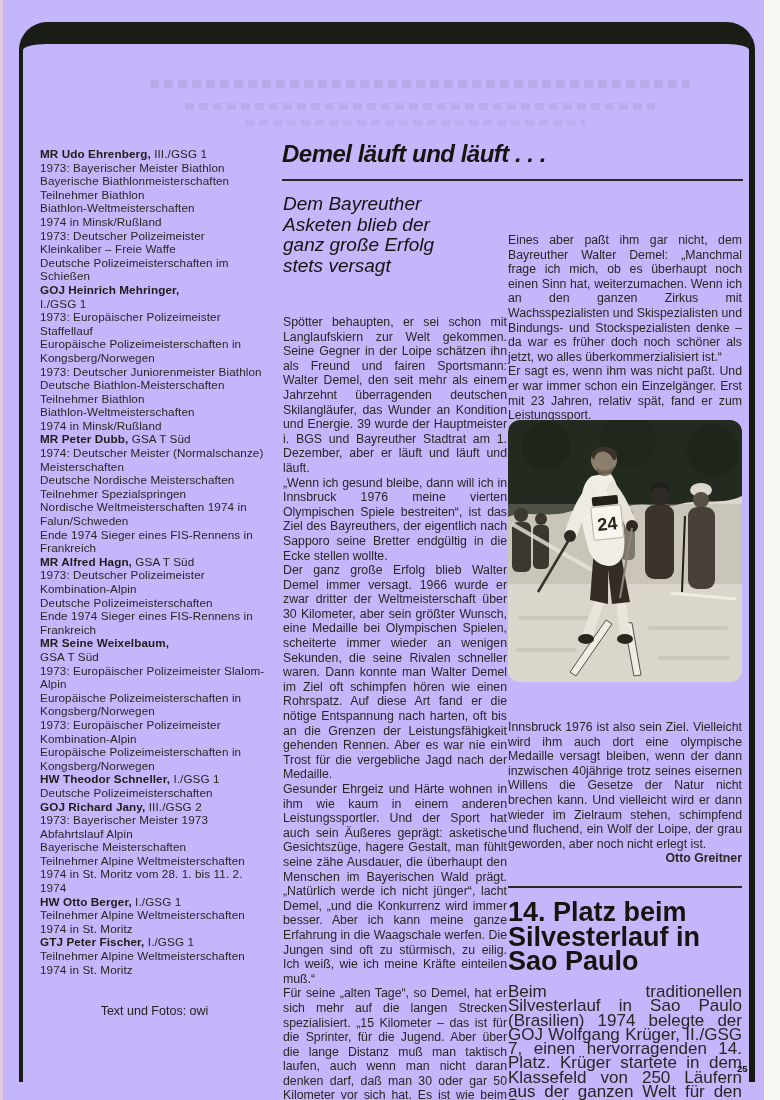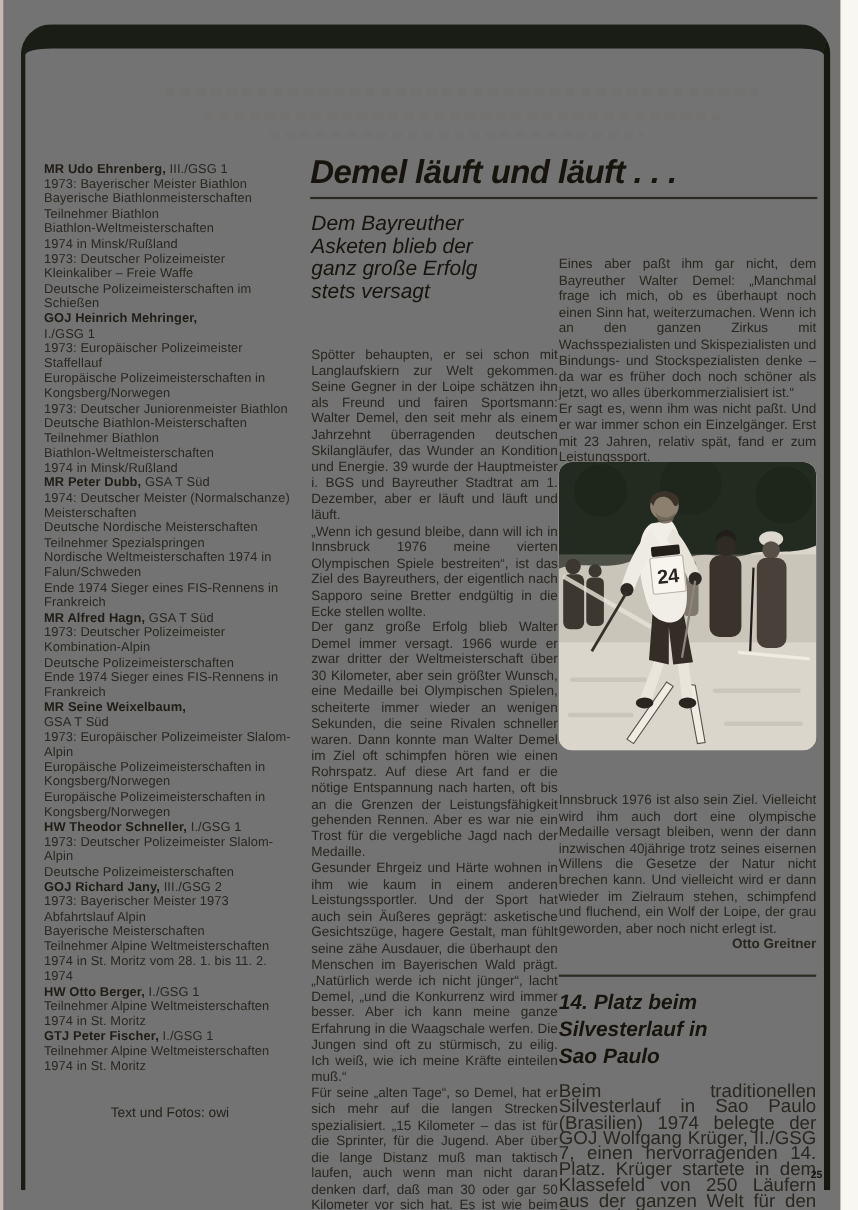--- a/index.html
+++ b/index.html
@@ -4,21 +4,21 @@
 <style>
   html,body{margin:0;padding:0;}
   body{
     width:780px;height:1100px;
     background:#f6f3ec;
     font-family:"Liberation Sans","DejaVu Sans",sans-serif;
     color:#2a2620;
     position:relative;
     overflow:hidden;
   }
-  .page{position:absolute;inset:0;background:#737373;padding-left:28px;}
+  .page{position:absolute;inset:0;background:#c4b5fd;padding-left:28px;}
   .edge-sliver{position:absolute;left:0;top:0;width:3px;height:1100px;background:#ecd6cf;opacity:.7;}
   .right-paper{position:absolute;right:0;top:0;width:16px;height:1100px;background:#f9f7f1;}
 
   
   .frame{
     position:absolute;left:19px;top:22px;width:736px;height:1060px;
     border-top:22px solid #191d16;
     border-left:4px solid #191d16;
     border-right:6px solid #15180f;
     border-radius:28px 28px 0 0;
@@ -44,21 +44,21 @@
   .athletes p{margin:0;}
   .athletes strong{font-weight:bold;color:#201c16;}
   .left-credit{
     position:absolute;left:40px;top:1004px;width:229px;
     font-size:12.5px;text-align:center;color:#26221c;z-index:2;
   }
 
   
   .art-title{
     position:absolute;left:282px;top:140px;width:470px;
-    font-size:30px;font-weight:bold;font-style:italic;
+    font-size:24px;font-weight:bold;font-style:italic;
     letter-spacing:-.5px;color:#17130d;z-index:2;white-space:nowrap;
   }
   .title-rule{position:absolute;left:282px;top:179px;width:461px;height:2px;background:#2c2822;z-index:2;}
 
   .art-subtitle{
     position:absolute;left:283px;top:194px;width:230px;
     font-size:19px;line-height:20.5px;font-weight:normal;font-style:italic;
     color:#17130d;white-space:pre-line;z-index:2;
   }
 
@@ -75,21 +75,21 @@
     position:absolute;left:508px;top:420px;width:234px;height:262px;
     border-radius:12px;overflow:hidden;background:#d9d5ca;z-index:2;
     box-shadow:0 0 0 1px #c9c4b7 inset;
   }
   .photo svg{display:block;width:100%;height:100%;}
 
   .rule2{position:absolute;left:508px;top:886px;width:234px;height:2px;background:#2c2822;z-index:2;}
 
   .sec2-title{
     position:absolute;left:508px;top:900px;width:240px;
-    font-size:19px;line-height:24.5px;font-weight:bold;font-style:italic;
+    font-size:27px;line-height:24.5px;font-weight:bold;
     color:#17130d;white-space:pre-line;z-index:2;
   }
   .sec2-body{position:absolute;left:508px;top:985px;width:234px;font-size:17px;line-height:14.3px;z-index:2;}
   .sec2-body p{margin:0;text-align:justify;}
 
   .page-number{
     position:absolute;left:737px;top:1063px;
     font-size:9.5px;font-weight:bold;color:#17130d;z-index:4;
   }
 </style>
@@ -132,23 +132,23 @@
       <p>Nordische Weltmeisterschaften 1974 in Falun/Schweden</p>
       <p>Ende 1974 Sieger eines FIS-Rennens in Frankreich</p>
       <p><strong>MR Alfred Hagn,</strong> GSA T Süd</p>
       <p>1973: Deutscher Polizeimeister Kombination-Alpin</p>
       <p>Deutsche Polizeimeisterschaften</p>
       <p>Ende 1974 Sieger eines FIS-Rennens in Frankreich</p>
       <p><strong>MR Seine Weixelbaum,</strong></p>
       <p>GSA T Süd</p>
       <p>1973: Europäischer Polizeimeister Slalom-Alpin</p>
       <p>Europäische Polizeimeisterschaften in Kongsberg/Norwegen</p>
+      <p>1973: Europäischer Polizeimeister Kombination-Alpin</p>
       <p>Europäische Polizeimeisterschaften in Kongsberg/Norwegen</p>
       <p><strong>HW Theodor Schneller,</strong> I./GSG 1</p>
-      <p>1973: Deutscher Polizeimeister Slalom-Alpin</p>
       <p>Deutsche Polizeimeisterschaften</p>
       <p><strong>GOJ Richard Jany,</strong> III./GSG 2</p>
       <p>1973: Bayerischer Meister 1973</p>
       <p>Abfahrtslauf Alpin</p>
       <p>Bayerische Meisterschaften</p>
       <p>Teilnehmer Alpine Weltmeisterschaften 1974 in St. Moritz vom 28. 1. bis 11. 2. 1974</p>
       <p><strong>HW Otto Berger,</strong> I./GSG 1</p>
       <p>Teilnehmer Alpine Weltmeisterschaften 1974 in St. Moritz</p>
       <p><strong>GTJ Peter Fischer,</strong> I./GSG 1</p>
       <p>Teilnehmer Alpine Weltmeisterschaften 1974 in St. Moritz</p>

